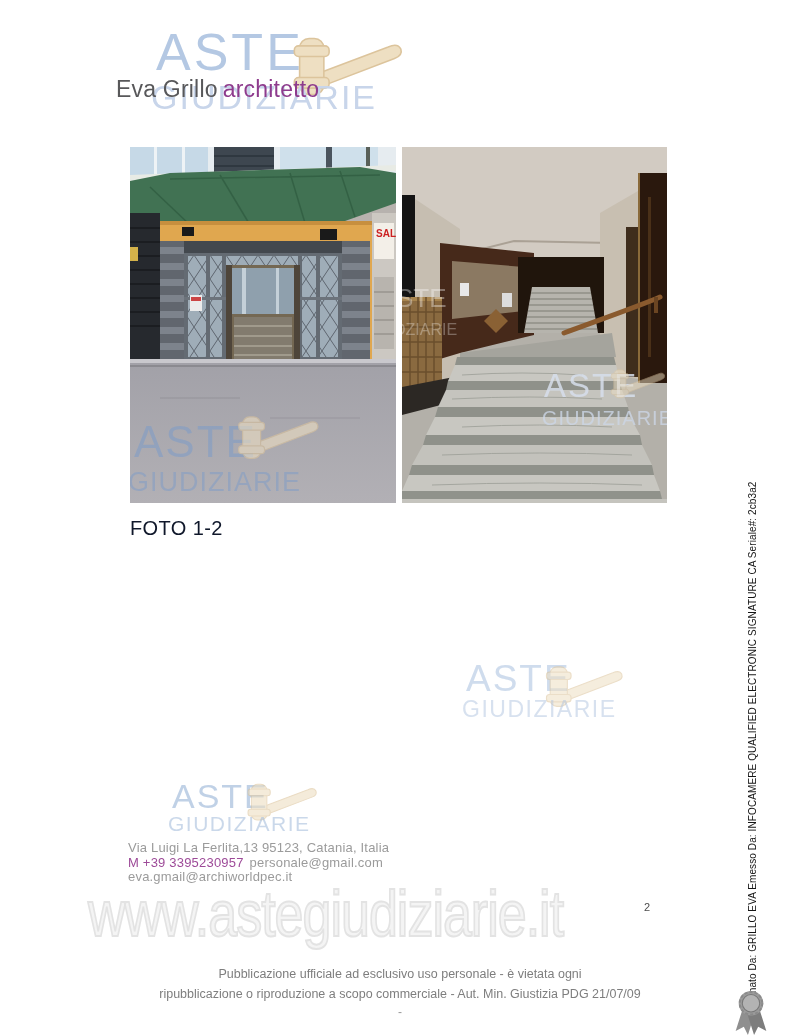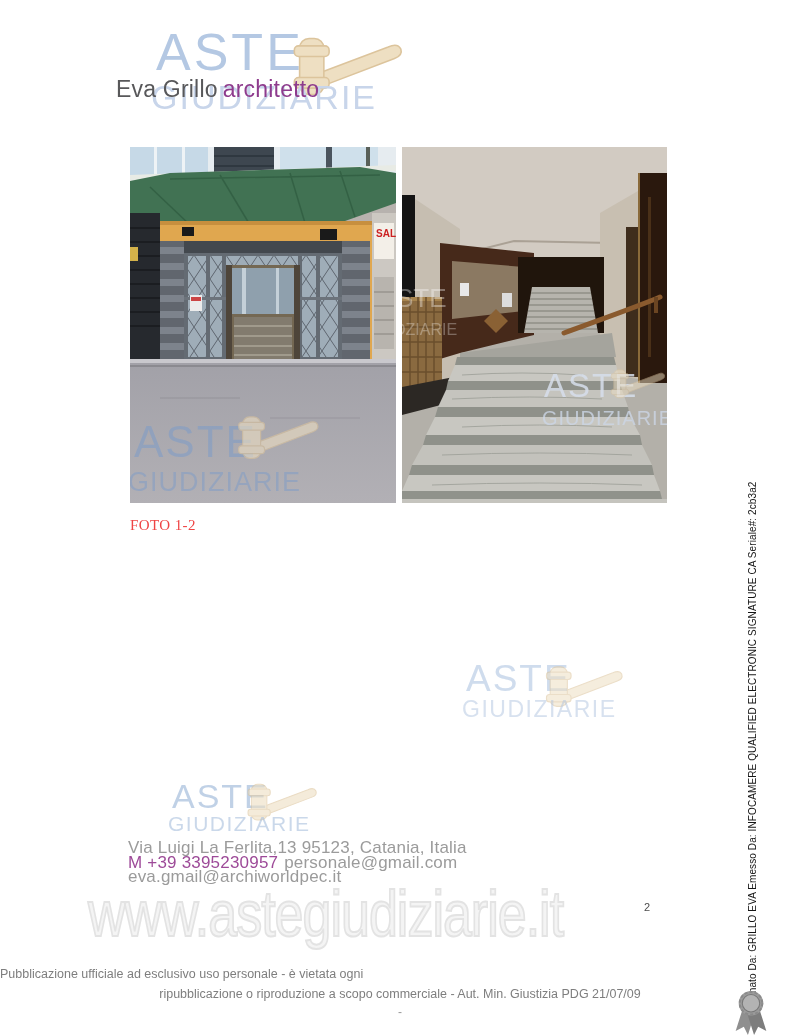--- a/index.html
+++ b/index.html
@@ -21,48 +21,48 @@
   .brand-gavel{left:288px;top:32px;width:116px;height:70px;}
 
   .author-line{left:116px;top:76px;font-size:23px;letter-spacing:.2px;}
   .author-name{color:#58585a;margin-right:5px;}
   .author-title{color:#8e3b8d;}
 
   
   .photo1{left:130px;top:147px;width:266px;height:356px;}
   .photo2{left:402px;top:147px;width:265px;height:356px;}
   .photo-caption{
-    left:130px;top:517px;font-family:Liberation Serif, serif;
-    font-size:15px;color:#ef4444;letter-spacing:.4px;
+    left:130px;top:517px;font-family:Liberation Sans, sans-serif;
+    font-size:20px;color:#0f172a;letter-spacing:.4px;
   }
 
   
   .wm-center-w1{left:466px;top:660px;font-size:37px;letter-spacing:2px;color:rgba(168,192,222,.55);line-height:1;}
   .wm-center-w2{left:462px;top:698px;font-size:23px;letter-spacing:1.5px;color:rgba(175,196,224,.5);line-height:1;}
   .wm-center-gavel{left:542px;top:662px;width:82px;height:50px;opacity:.55;}
 
   .wm-left-w1{left:172px;top:779px;font-size:34px;letter-spacing:2px;color:rgba(150,178,214,.6);line-height:1;}
   .wm-left-w2{left:168px;top:813px;font-size:21px;letter-spacing:1.5px;color:rgba(158,184,216,.55);line-height:1;}
   .wm-left-gavel{left:244px;top:780px;width:74px;height:45px;opacity:.6;}
 
   
-  .contact{left:128px;top:841px;font-size:17px;line-height:14.5px;color:#9b9b9b;letter-spacing:.2px;}
+  .contact{left:128px;top:841px;font-size:13px;line-height:14.5px;color:#9b9b9b;letter-spacing:.2px;}
   .contact .phone{color:#9d4a98;margin-right:6px;}
 
   
   .site-wm{
     left:88px;top:876px;font-size:52px;font-weight:500;white-space:nowrap;
     color:#f4f4f4;-webkit-text-stroke:1.6px #e3e3e3;letter-spacing:-1px;
     transform:scaleY(1.25);transform-origin:top left;
   }
 
   .page-number{left:644px;top:901px;font-size:11px;color:#4d4d4d;}
 
   
-  .footer-line1{left:0;top:967px;width:800px;text-align:left;font-size:12.5px;color:#7e7e7e;}
+  .footer-line1{left:0;top:967px;width:800px;text-align:center;font-size:12.5px;color:#7e7e7e;}
   .footer-line2{left:0;top:987px;width:800px;text-align:center;font-size:12.5px;color:#7e7e7e;}
   .footer-dash{left:0;top:1005px;width:800px;text-align:center;font-size:12px;color:#9a9a9a;}
 
   
   .sig-vertical{
     left:747px;top:1008px;width:470px;white-space:nowrap;
     transform:rotate(-90deg);transform-origin:0 0;
     font-size:10px;color:#141414;letter-spacing:.1px;
   }
   .seal{left:730px;top:990px;width:42px;height:45px;}

